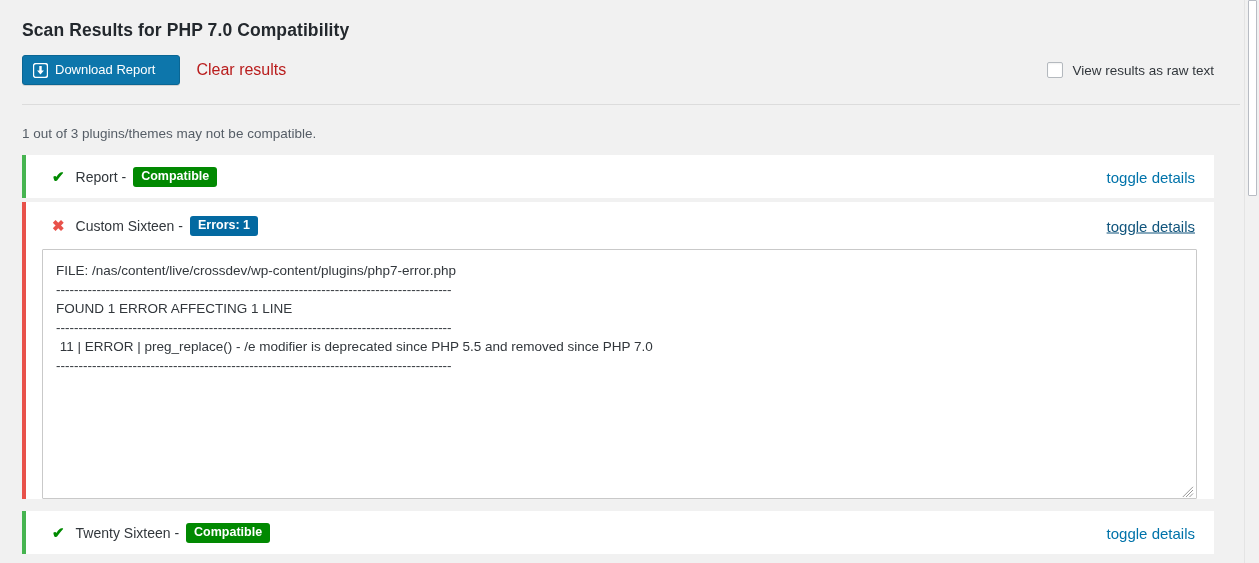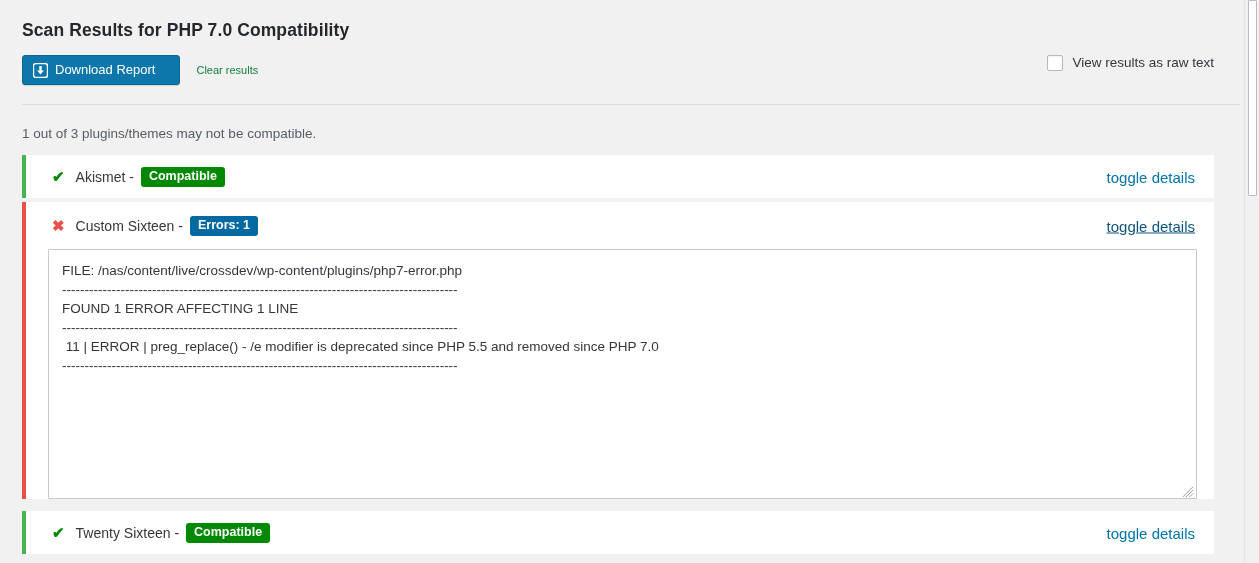--- a/index.html
+++ b/index.html
@@ -68,32 +68,33 @@
     width: 15px;
     height: 15px;
     display: inline-block;
     position: relative;
     flex: 0 0 auto;
   }
   .dl-icon svg { display:block; }
 
   .clear-results {
     margin-left: 16px;
-    font-size: 11px;
-    color: #15803d;
+    font-size: 16px;
+    color: #b91c1c;
     cursor: default;
     white-space: nowrap;
   }
 
   .raw-text-wrap {
     position: absolute;
     right: 30px;
     top: 51px;
     height: 30px;
     display: flex;
+    align-items: center;
     gap: 9px;
   }
   .cbox {
     width: 16px;
     height: 16px;
     border: 1px solid #b4b9be;
     background: #fff;
     border-radius: 2px;
     box-sizing: border-box;
     cursor: pointer;
@@ -194,21 +195,21 @@
     cursor: pointer;
     white-space: nowrap;
     text-decoration: none;
   }
   .toggle-details.hovered {
     text-decoration: underline;
     color: #11557d;
   }
 
   .details-box {
-    margin: 0 17px 12px 22px;
+    margin: 0 17px 12px 16px;
     height: 250px;
     background: #ffffff;
     border: 1px solid #c9c9c9;
     box-sizing: border-box;
     padding: 11px 13px;
     overflow: hidden;
     position: relative;
     border-radius: 1px;
   }
   .details-pre {
@@ -280,21 +281,21 @@
 
   <div class="divider"></div>
 
   <div class="summary">1 out of 3 plugins/themes may not be compatible.</div>
 
   <div class="results">
 
     <div class="result-item">
       <div class="result-head">
         <span class="status-icon ok">✔</span>
-        <span class="result-name">Akismet -</span>
+        <span class="result-name">Report -</span>
         <span class="badge compat">Compatible</span>
         <span class="toggle-details">toggle details</span>
       </div>
     </div>
 
     <div class="result-item error">
       <div class="result-head">
         <span class="status-icon bad">✖</span>
         <span class="result-name">Custom Sixteen -</span>
         <span class="badge errors">Errors: 1</span>

